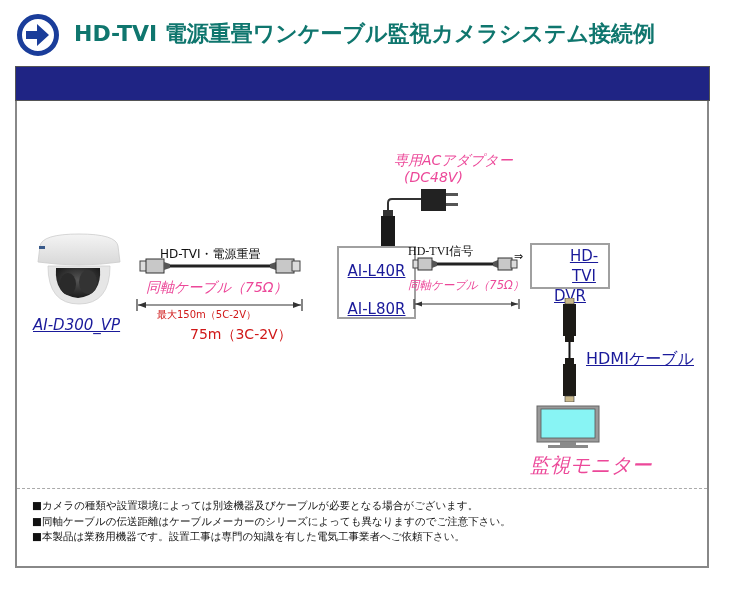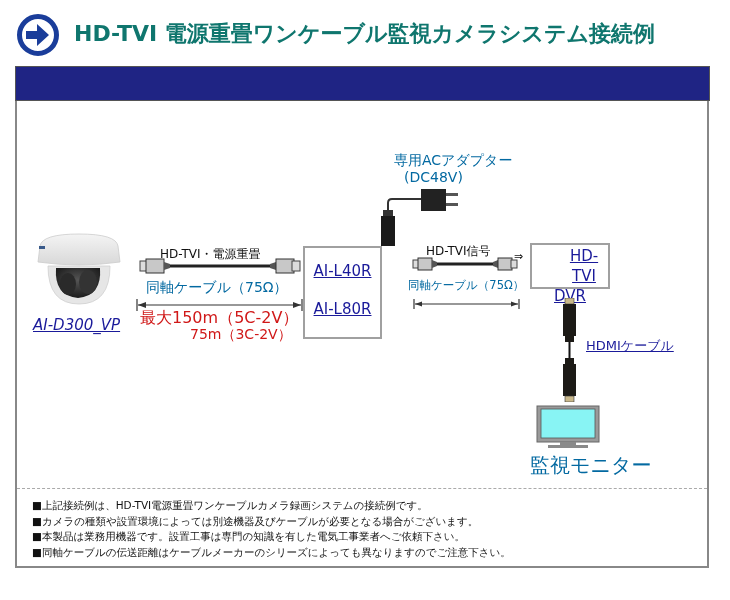--- a/index.html
+++ b/index.html
@@ -12,21 +12,21 @@
   .title-text { left: 74px; top: 16px; font-size: 22px; font-weight: bold; color: #0f766e;
                 white-space: nowrap; letter-spacing: 0px; line-height: 36px; }
 
   
   .frame { left: 15px; top: 66px; width: 694px; height: 502px; border: 1px solid #777; border-top: none;
            box-sizing: border-box; border-bottom: 2px solid #888; border-left: 2px solid #888; border-right: 2px solid #888; }
   .banner { left: 15px; top: 66px; width: 695px; height: 35px; background: #1f2484; border: 1px solid #555; box-sizing: border-box; }
   .divider { left: 17px; top: 488px; width: 690px; height: 0; border-top: 1px dashed #aaa; }
 
   
-  .blue { color: #0369a1; }
+  .blue { color: #ec4899; font-style: italic; }
   .link { color: #1a1a9a; text-decoration: underline; }
   .red { color: #d01818; }
   .black { color: #111; margin-top: 8px; }
 
   .notes { left: 32px; top: 498px; font-size: 10.5px; line-height: 15.5px; color: #111; }
   .note-line { white-space: nowrap; }
   .note-line::before { content: "■"; }
 
   .box { background: #fff; border: 2px solid #a0a0a0; box-sizing: border-box; }
   .box-label { font-size: 15px; text-align: center; line-height: 22px; }
@@ -83,42 +83,42 @@
 <div class="abs blue" style="left:146px; top:279px; font-size:14px;">同軸ケーブル（75Ω）</div>
 <div class="abs" style="left:136px; top:296px; width:168px; height:12px;">
   <svg width="168" height="12" viewBox="0 0 168 12">
     <line x1="1" y1="0" x2="1" y2="12" stroke="#333" stroke-width="1.2"></line>
     <line x1="166" y1="0" x2="166" y2="12" stroke="#333" stroke-width="1.2"></line>
     <line x1="2" y1="6" x2="165" y2="6" stroke="#333" stroke-width="1.2"></line>
     <path d="M2 6 L10 3 L10 9 Z" fill="#333"></path>
     <path d="M165 6 L157 3 L157 9 Z" fill="#333"></path>
   </svg>
 </div>
-<div class="abs red" style="left:140px; top:308px; font-size:16px;">最大150m（5C-2V）</div>
+<div class="abs red" style="left:157px; top:308px; font-size:10px;">最大150m（5C-2V）</div>
 <div class="abs red" style="left:190px; top:326px; font-size:14px;">75m（3C-2V）</div>
 
-<div class="abs box" style="left:303px; top:246px; width:79px; height:93px;">
+<div class="abs box" style="left:337px; top:246px; width:79px; height:73px;">
   <div class="box-label link" style="margin-top:12px;">AI-L40R</div>
   <div class="box-label link" style="margin-top:16px;">AI-L80R</div>
 </div>
 
 <div class="abs blue" style="left:394px; top:152px; font-size:14px; white-space:nowrap;">専用ACアダプター</div>
 <div class="abs blue" style="left:404px; top:169px; font-size:14px;">(DC48V)</div>
 <div class="abs" style="left:376px; top:188px; width:90px; height:60px;">
   <svg width="90" height="60" viewBox="0 0 90 60">
     <rect x="45" y="1" width="25" height="22" fill="#222"></rect>
     <rect x="70" y="5" width="12" height="3" fill="#555"></rect>
     <rect x="70" y="15" width="12" height="3" fill="#555"></rect>
     <path d="M45 11 L16 11 Q12 11 12 15 L12 22" fill="none" stroke="#333" stroke-width="2"></path>
     <rect x="7" y="22" width="10" height="6" fill="#333"></rect>
     <rect x="5" y="28" width="14" height="30" fill="#1a1a1a"></rect>
   </svg>
 </div>
 
-<div class="abs black" style="left:426px; top:235px; font-size:12px;">HD-TVI信号</div>
+<div class="abs black" style="left:408px; top:235px; font-size:12px;font-family:Liberation Serif, serif;">HD-TVI信号</div>
 <div class="abs black" style="left:514px; top:242px; font-size:11px;">⇒</div>
 <div class="abs" style="left:410px; top:255px; width:110px; height:18px;">
   <svg width="110" height="18" viewBox="0 0 110 18">
     <rect x="3" y="5" width="6" height="8" fill="#ddd" stroke="#444"></rect>
     <rect x="8" y="3" width="14" height="12" fill="#c8c8c8" stroke="#333"></rect>
     <path d="M22 5 L27 7 L27 11 L22 13 Z" fill="#555"></path>
     <rect x="27" y="7.5" width="56" height="3" fill="#222"></rect>
     <path d="M88 5 L83 7 L83 11 L88 13 Z" fill="#555"></path>
     <rect x="88" y="3" width="14" height="12" fill="#c8c8c8" stroke="#333"></rect>
     <rect x="101" y="5" width="6" height="8" fill="#ddd" stroke="#444"></rect>
@@ -144,30 +144,29 @@
   <svg width="20" height="104" viewBox="0 0 20 104">
     <rect x="5" y="0" width="9" height="6" fill="#c9b88a" stroke="#333" stroke-width="0.6"></rect>
     <rect x="3" y="6" width="13" height="32" fill="#1c1a16"></rect>
     <rect x="5" y="38" width="9" height="6" fill="#1c1a16"></rect>
     <rect x="8.5" y="44" width="2" height="16" fill="#111"></rect>
     <rect x="5" y="60" width="9" height="6" fill="#1c1a16"></rect>
     <rect x="3" y="66" width="13" height="32" fill="#1c1a16"></rect>
     <rect x="5" y="98" width="9" height="6" fill="#c9b88a" stroke="#333" stroke-width="0.6"></rect>
   </svg>
 </div>
-<div class="abs link" style="left:586px; top:337px; font-size:13px; white-space:nowrap;">HDMIケーブル</div>
+<div class="abs link" style="left:586px; top:349px; font-size:16px; white-space:nowrap;">HDMIケーブル</div>
 
 <div class="abs" style="left:536px; top:405px; width:64px; height:44px;">
   <svg width="64" height="44" viewBox="0 0 64 44">
     <rect x="1" y="1" width="62" height="36" fill="#9a9a9a" stroke="#666" stroke-width="1"></rect>
     <rect x="5" y="4" width="54" height="29" fill="#88f4f4" stroke="#555" stroke-width="0.8"></rect>
     <rect x="24" y="37" width="16" height="4" fill="#8a8a8a"></rect>
     <rect x="12" y="40" width="40" height="3" fill="#8a8a8a"></rect>
   </svg>
 </div>
 <div class="abs blue" style="left:530px; top:452px; font-size:20px; white-space:nowrap;">監視モニター</div>
 
 <div class="abs notes">
-  <div class="note-line">上記接続例は、HD-TVI電源重畳ワンケーブルカメラ録画システムの接続例です。</div>
   <div class="note-line">カメラの種類や設置環境によっては別途機器及びケーブルが必要となる場合がございます。</div>
+  <div class="note-line">同軸ケーブルの伝送距離はケーブルメーカーのシリーズによっても異なりますのでご注意下さい。</div>
   <div class="note-line">本製品は業務用機器です。設置工事は専門の知識を有した電気工事業者へご依頼下さい。</div>
-  <div class="note-line">同軸ケーブルの伝送距離はケーブルメーカーのシリーズによっても異なりますのでご注意下さい。</div>
 </div>
 
 </body></html>

